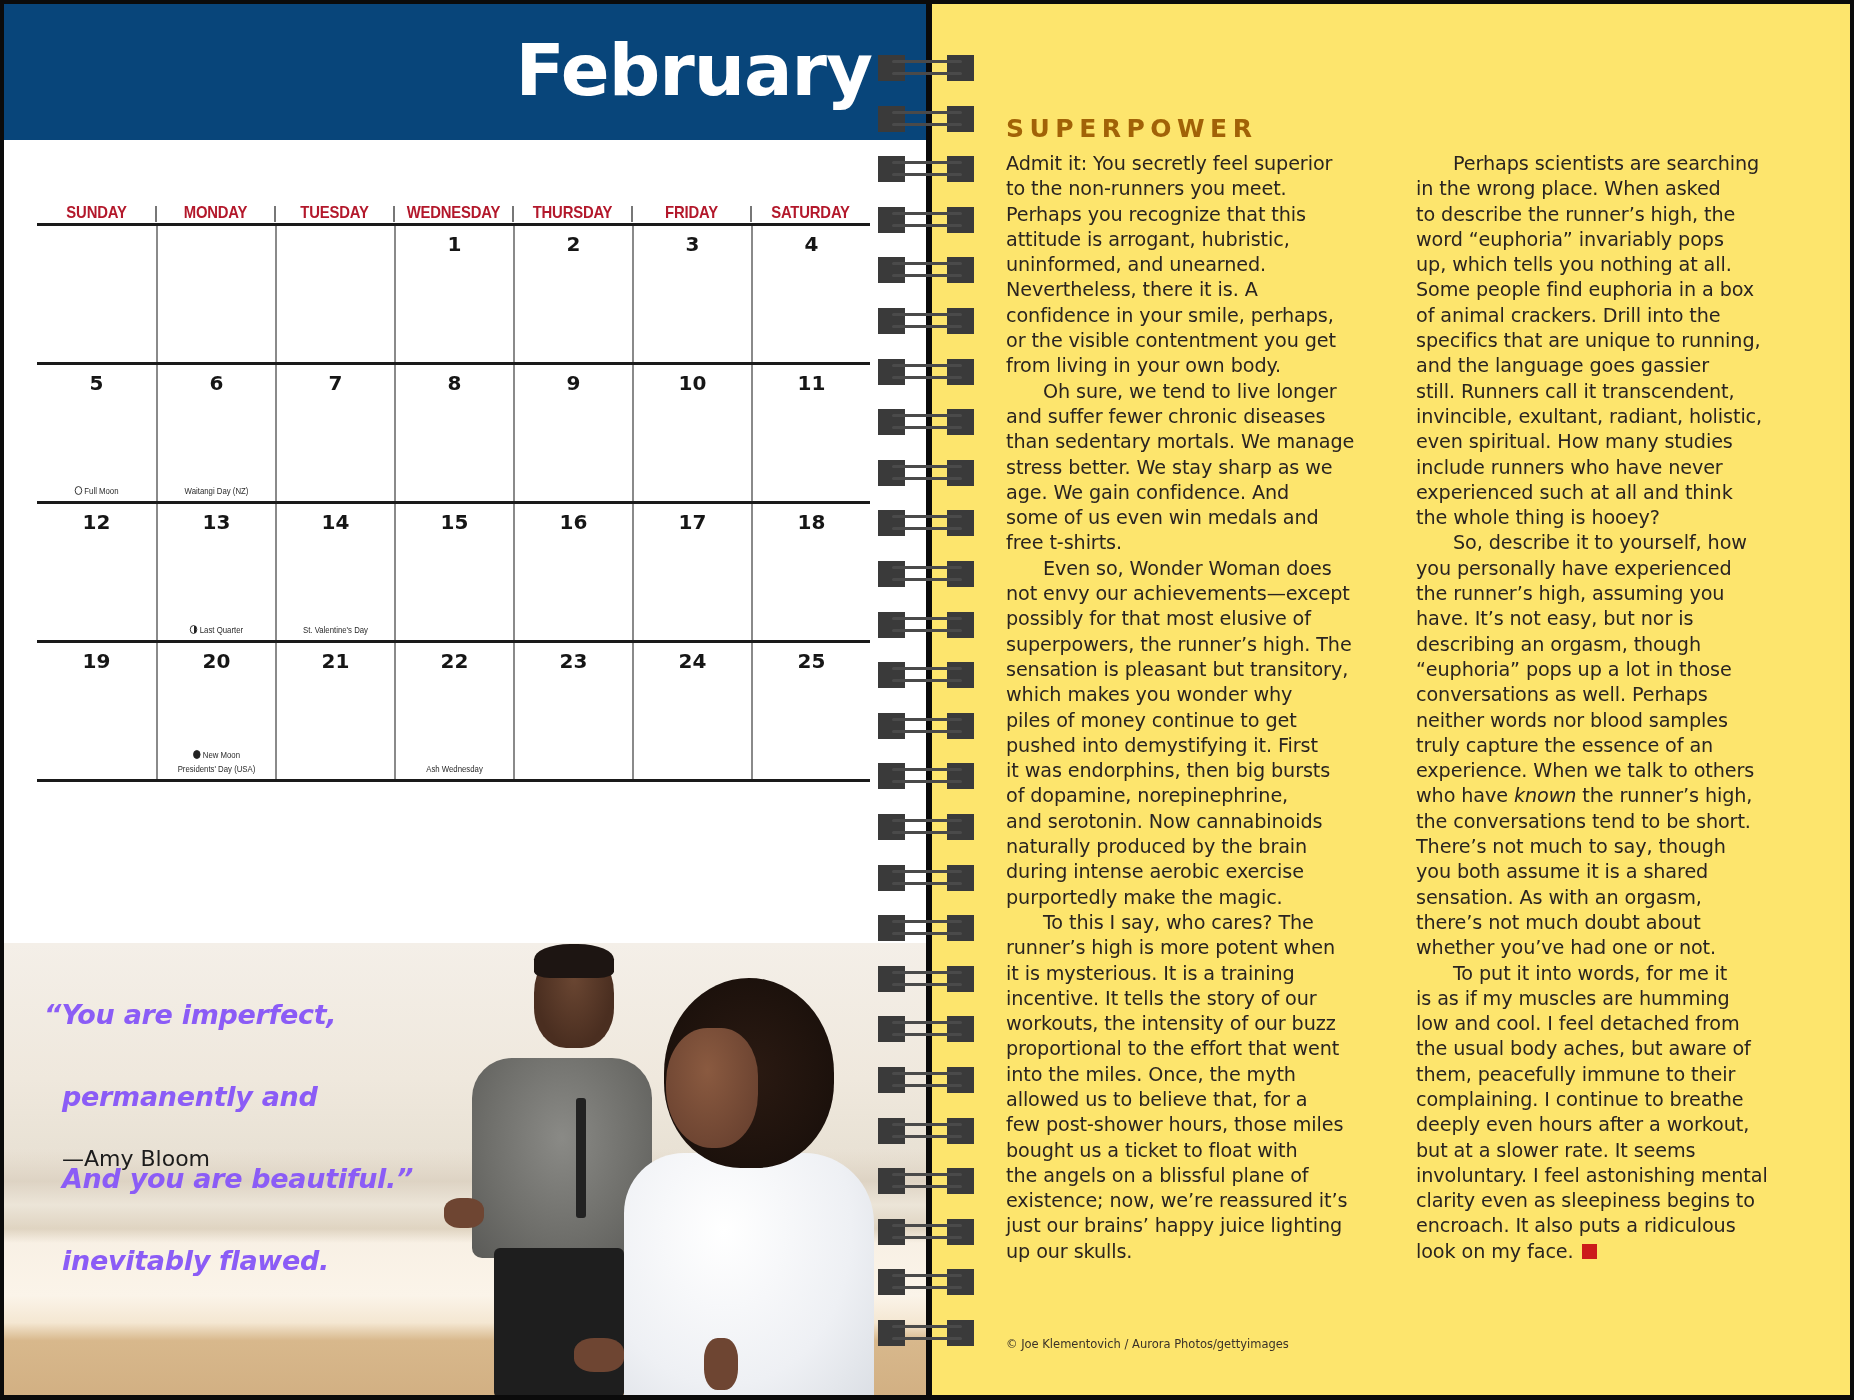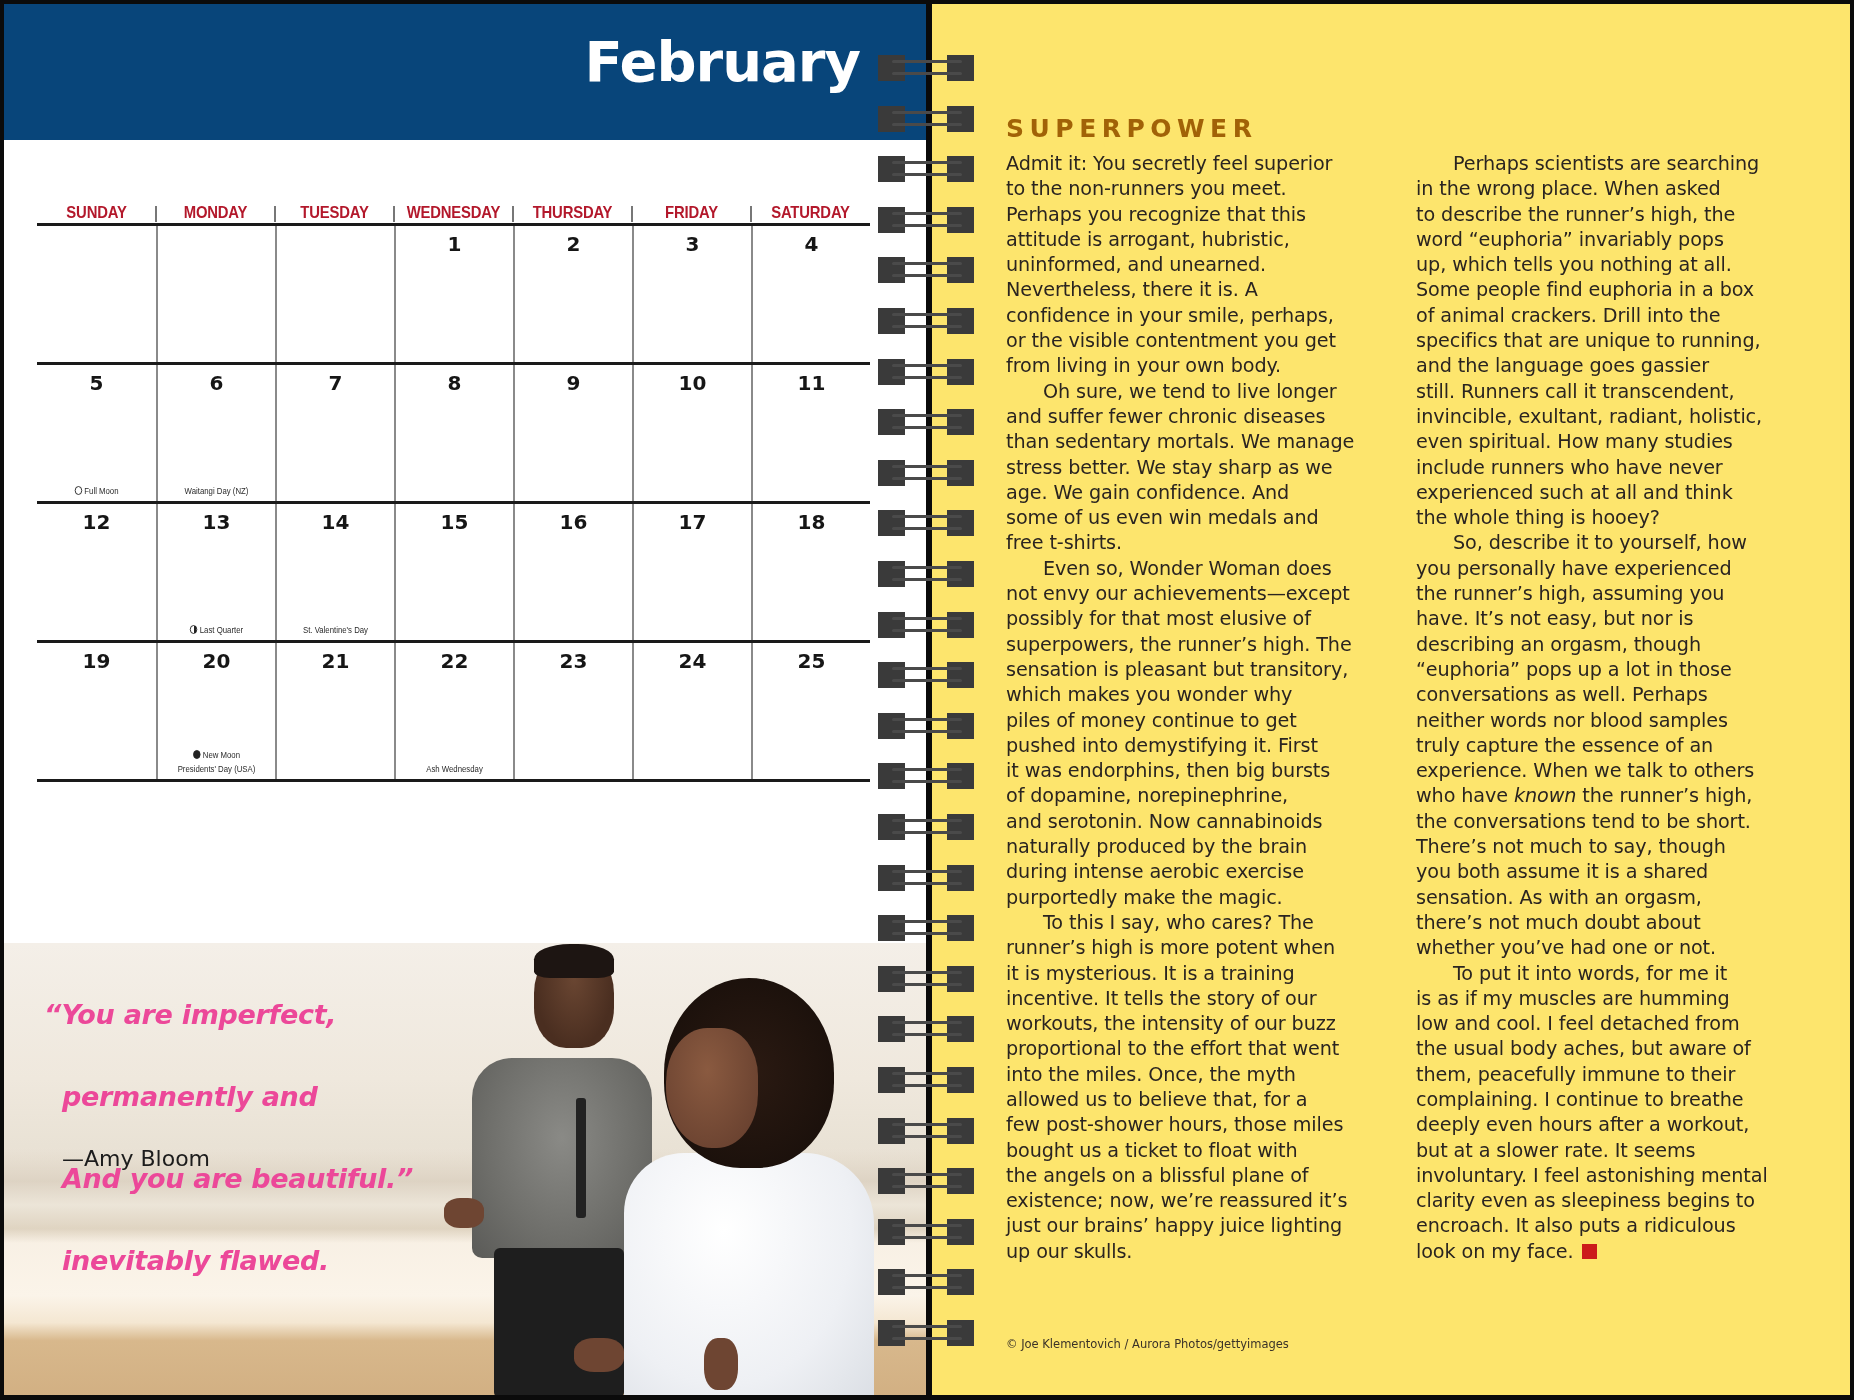--- a/index.html
+++ b/index.html
@@ -4,21 +4,21 @@
 <style>
   * { box-sizing: border-box; margin: 0; padding: 0; }
   html, body { width: 1854px; height: 1400px; overflow: hidden; background: #0b0b0b; }
   body { position: relative; font-family: "Liberation Sans", sans-serif; }
 
   .spread { position: absolute; left: 4px; top: 4px; width: 1846px; height: 1391px; }
 
   
   .left-page { position: absolute; left: 0; top: 0; width: 924px; height: 1391px; background: #ffffff; overflow: hidden; }
   .month-band { position: absolute; left: 0; top: 0; width: 924px; height: 136px; background: #08457a; }
-  .month-title { position: absolute; right: 68px; top: 30px; font-family: "DejaVu Sans", sans-serif; font-weight: bold; font-size: 56px; color: #ffffff; letter-spacing: -1px; line-height: 1; }
+  .month-title { position: absolute; right: 56px; top: 30px; font-family: "DejaVu Sans", sans-serif; font-weight: bold; font-size: 72px; color: #ffffff; letter-spacing: -1px; line-height: 1; }
 
   .cal { position: absolute; left: 33px; top: 198px; width: 833px; }
   .dow-row { display: flex; height: 24px; border-bottom: 3px solid #1a1a1a; }
   .dow { width: 119px; text-align: center; font-family: "Liberation Sans", sans-serif; font-weight: bold; font-size: 16.5px; color: #b3182b; position: relative; letter-spacing: -0.2px; line-height: 20px; transform: scaleX(0.9); }
   .dow-sep { position: absolute; top: 4px; width: 2px; height: 16px; background: #777; }
 
   .week { display: flex; height: 139px; border-bottom: 3px solid #1a1a1a; }
   .day { width: 119px; height: 100%; position: relative; border-left: 2px solid #8a8a8a; }
   .day.first { border-left: none; }
   .day-num { position: absolute; top: 6px; left: 0; width: 100%; text-align: center; font-family: "DejaVu Sans", sans-serif; font-weight: bold; font-size: 20px; color: #161616; }
@@ -39,21 +39,21 @@
   .man-hair { position: absolute; left: 70px; top: -4px; width: 80px; height: 34px; border-radius: 45% 45% 20% 20%; background: #1d1512; }
   .man-torso { position: absolute; left: 8px; top: 110px; width: 180px; height: 200px; border-radius: 40px 40px 10px 10px; background: radial-gradient(ellipse at 50% 40%, #8a8a86 0%, #6e6e6a 60%, #5a5a57 100%); }
   .man-lower { position: absolute; left: 30px; top: 300px; width: 130px; height: 150px; background: #1e1e1e; border-radius: 6px; }
   .man-zip { position: absolute; left: 112px; top: 150px; width: 10px; height: 120px; background: #222; border-radius: 3px; }
   .person-woman { position: absolute; left: 620px; top: 35px; width: 290px; height: 417px; }
   .woman-hair { position: absolute; left: 40px; top: 0; width: 170px; height: 190px; border-radius: 50% 50% 45% 45%; background: radial-gradient(ellipse at 50% 50%, #2b1a12 0%, #1a100b 80%); }
   .woman-face { position: absolute; left: 42px; top: 50px; width: 92px; height: 120px; border-radius: 45% 40% 45% 50%; background: radial-gradient(ellipse at 45% 35%, #8a5a40 0%, #6a4230 80%); }
   .woman-jacket { position: absolute; left: 0px; top: 175px; width: 250px; height: 260px; border-radius: 60px 70px 10px 10px; background: radial-gradient(ellipse at 40% 30%, #ffffff 0%, #eef0f4 60%, #d9dde3 100%); }
   .hand { position: absolute; border-radius: 40%; background: #6e4532; }
 
-  .quote { position: absolute; left: 40px; top: 993px; font-family: "DejaVu Sans", sans-serif; font-weight: bold; font-style: italic; font-size: 27px; line-height: 35px; color: #ec4899; letter-spacing: -0.3px; }
+  .quote { position: absolute; left: 40px; top: 993px; font-family: "DejaVu Sans", sans-serif; font-weight: bold; font-style: italic; font-size: 27px; line-height: 35px; color: #8b5cf6; letter-spacing: -0.3px; }
   .quote-line { display: block; white-space: nowrap; }
   .quote-line.indent { padding-left: 18px; margin-top: 47px; }
   .quote-author { position: absolute; left: 58px; top: 1142px; font-family: "DejaVu Sans", sans-serif; font-size: 22px; color: #1c1c1c; }
 
   
   .spine-line { position: absolute; left: 926px; top: 4px; width: 5px; height: 1392px; background: #0a0a0a; }
   .ring { position: absolute; left: 878px; width: 96px; height: 26px; }
   .ring .tab-l { position: absolute; left: 0; top: 0; width: 27px; height: 26px; background: #3a3a3a; }
   .ring .tab-r { position: absolute; right: 0; top: 0; width: 27px; height: 26px; background: #3a3a3a; }
   .ring .wire { position: absolute; left: 14px; width: 70px; height: 3px; background: #4a4a4a; border-radius: 2px; }

